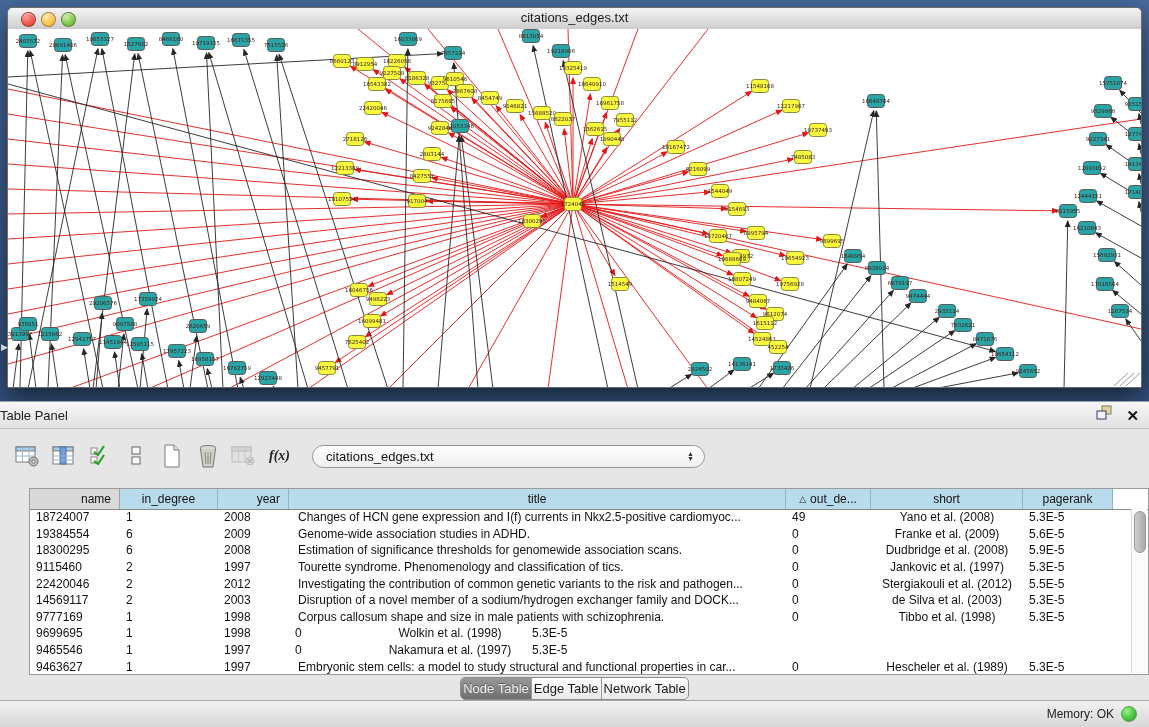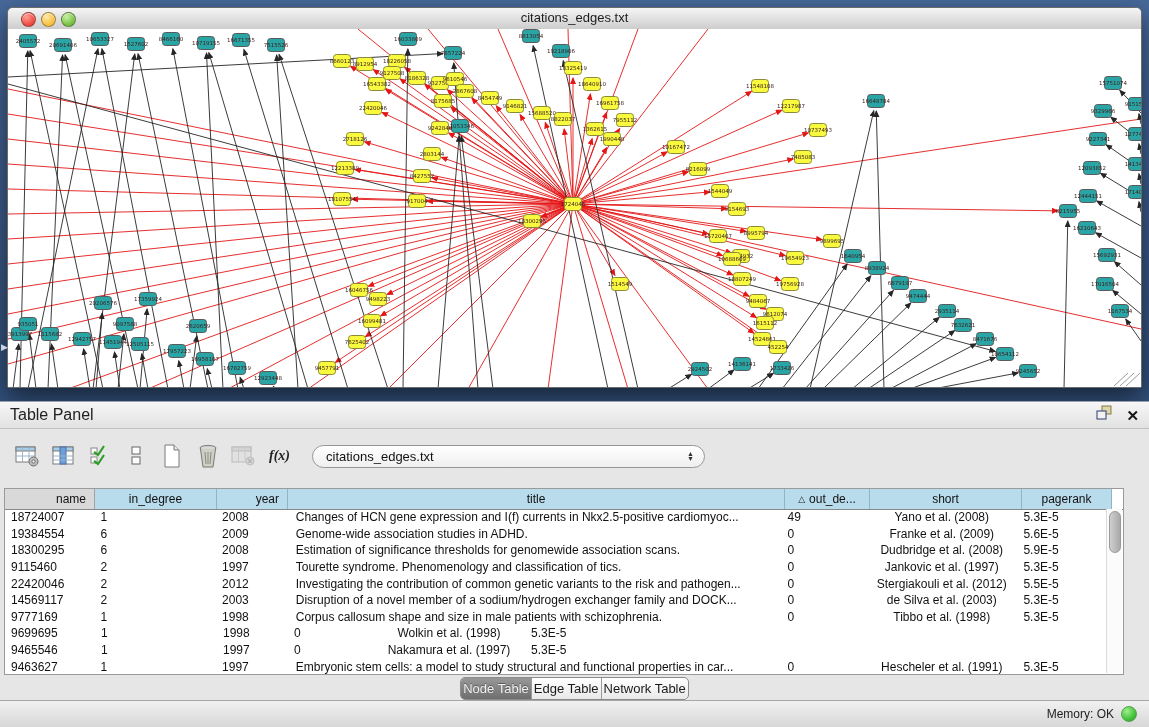--- a/index.html
+++ b/index.html
@@ -27,40 +27,40 @@
   svg .node-yellow{fill:#f9f93e;stroke:#8a8a3a;stroke-width:1;}
   svg .edge-red{stroke:#e41616;stroke-width:.9;}
   svg .edge-black{stroke:#262626;stroke-width:.9;}
   svg .grip{stroke:#9a9a9a;stroke-width:1;}
   .collapse-arrow{position:absolute;left:1px;top:342px;color:#cdd6e4;font-size:9px;}
   
   .table-panel{position:absolute;left:0;top:401px;width:1149px;height:299px;
     background:#e6e6e6;border-top:1px solid #97a0ad;}
   .panel-header{height:26px;background:linear-gradient(#f7f7f7,#e1e1e1);
     border-bottom:1px solid #c2c2c2;display:flex;align-items:center;}
-  .panel-title{margin-left:10px;font-size:16px;color:#222;}
+  .panel-title{font-size:13px;color:#222;}
   .panel-header-icons{margin-left:auto;margin-right:10px;display:flex;align-items:center;gap:13px;}
   .close-x{font-size:15px;font-weight:bold;color:#141414;line-height:15px;}
   .toolbar{height:42px;display:flex;align-items:center;padding-left:14px;gap:9px;margin-top:6px;}
   .tb-icon{width:27px;height:27px;display:flex;align-items:center;justify-content:center;}
   .tb-icon.disabled{opacity:.45;}
   .fx{font-family:"Liberation Serif",serif;font-style:italic;font-weight:bold;font-size:14px;color:#222;}
   .dropdown{width:393px;height:23px;margin-left:10px;background:linear-gradient(#ffffff,#efefef);
     border:1px solid #979797;border-radius:12px;display:flex;align-items:center;
     font-size:13px;color:#111;padding:0 10px 0 13px;box-sizing:border-box;}
   .dd-arrows{margin-left:auto;display:flex;flex-direction:column;line-height:5px;font-size:7px;color:#333;}
-  .table-wrap{position:absolute;left:4px;width:1120px;top:86px;height:187px;background:#fff;
+  .table-wrap{position:absolute;left:29px;width:1120px;top:86px;height:187px;background:#fff;
     border:1px solid #9a9a9a;box-sizing:border-box;overflow:hidden;}
   .thead{display:flex;height:20px;border-bottom:1px solid #888;}
   .th{background:#b9dcec;border-right:1px solid #8fb6c8;font-size:12px;color:#111;
     display:flex;align-items:center;justify-content:center;box-sizing:border-box;}
   .th.right{justify-content:flex-end;padding-right:8px;}
   .th-gray{background:#d9d9d9;border-right-color:#a3a3a3;}
   .sort-glyph{font-size:9px;margin-right:4px;color:#222;}
-  .c0{width:90px;}.c1{width:122px;}.c2{width:71px;}.c3{width:497px;}.c4{width:85px;}.c5{width:152px;}.c6{width:90px;}
+  .c0{width:90px;}.c1{width:98px;}.c2{width:71px;}.c3{width:497px;}.c4{width:85px;}.c5{width:152px;}.c6{width:90px;}
   .tbody{position:absolute;left:0;right:16px;top:20px;bottom:0;overflow:hidden;}
   .tr{display:flex;height:16.6px;font-size:12px;color:#111;align-items:center;}
   .td{box-sizing:border-box;padding-left:6px;white-space:nowrap;overflow:hidden;text-overflow:ellipsis;}
   .td.c3{padding-left:9px;}
   .td.c5{text-align:center;padding-left:0;}
   .vscrollbar{position:absolute;top:20px;right:1px;bottom:1px;width:15px;background:#fbfbfb;border-left:1px solid #dcdcdc;}
   .vthumb{position:absolute;top:2px;left:2px;width:10px;height:40px;border-radius:6px;
     background:linear-gradient(90deg,#cfcfcf,#a9a9a9);border:1px solid #9a9a9a;}
   .tabs-row{position:absolute;left:0;right:0;top:273px;height:26px;display:flex;justify-content:center;align-items:center;}
   .segmented{display:flex;height:21px;border:1px solid #8b8b8b;border-radius:5px;overflow:hidden;
@@ -875,21 +875,21 @@
           <div class="td c4">0</div>
           <div class="td c5">Nakamura et al. (1997)</div>
           <div class="td c6">5.3E-5</div>
         </div>
         <div class="tr">
           <div class="td c0">9463627</div>
           <div class="td c1">1</div>
           <div class="td c2">1997</div>
           <div class="td c3">Embryonic stem cells: a model to study structural and functional properties in car...</div>
           <div class="td c4">0</div>
-          <div class="td c5">Hescheler et al. (1991)</div>
+          <div class="td c5">Hescheler et al. (1989)</div>
           <div class="td c6">5.3E-5</div>
         </div>
       </div>
     <div class="vscrollbar">
       <div class="vthumb"></div>
     </div>
   </div>
 
   <div class="tabs-row">
     <div class="segmented">

